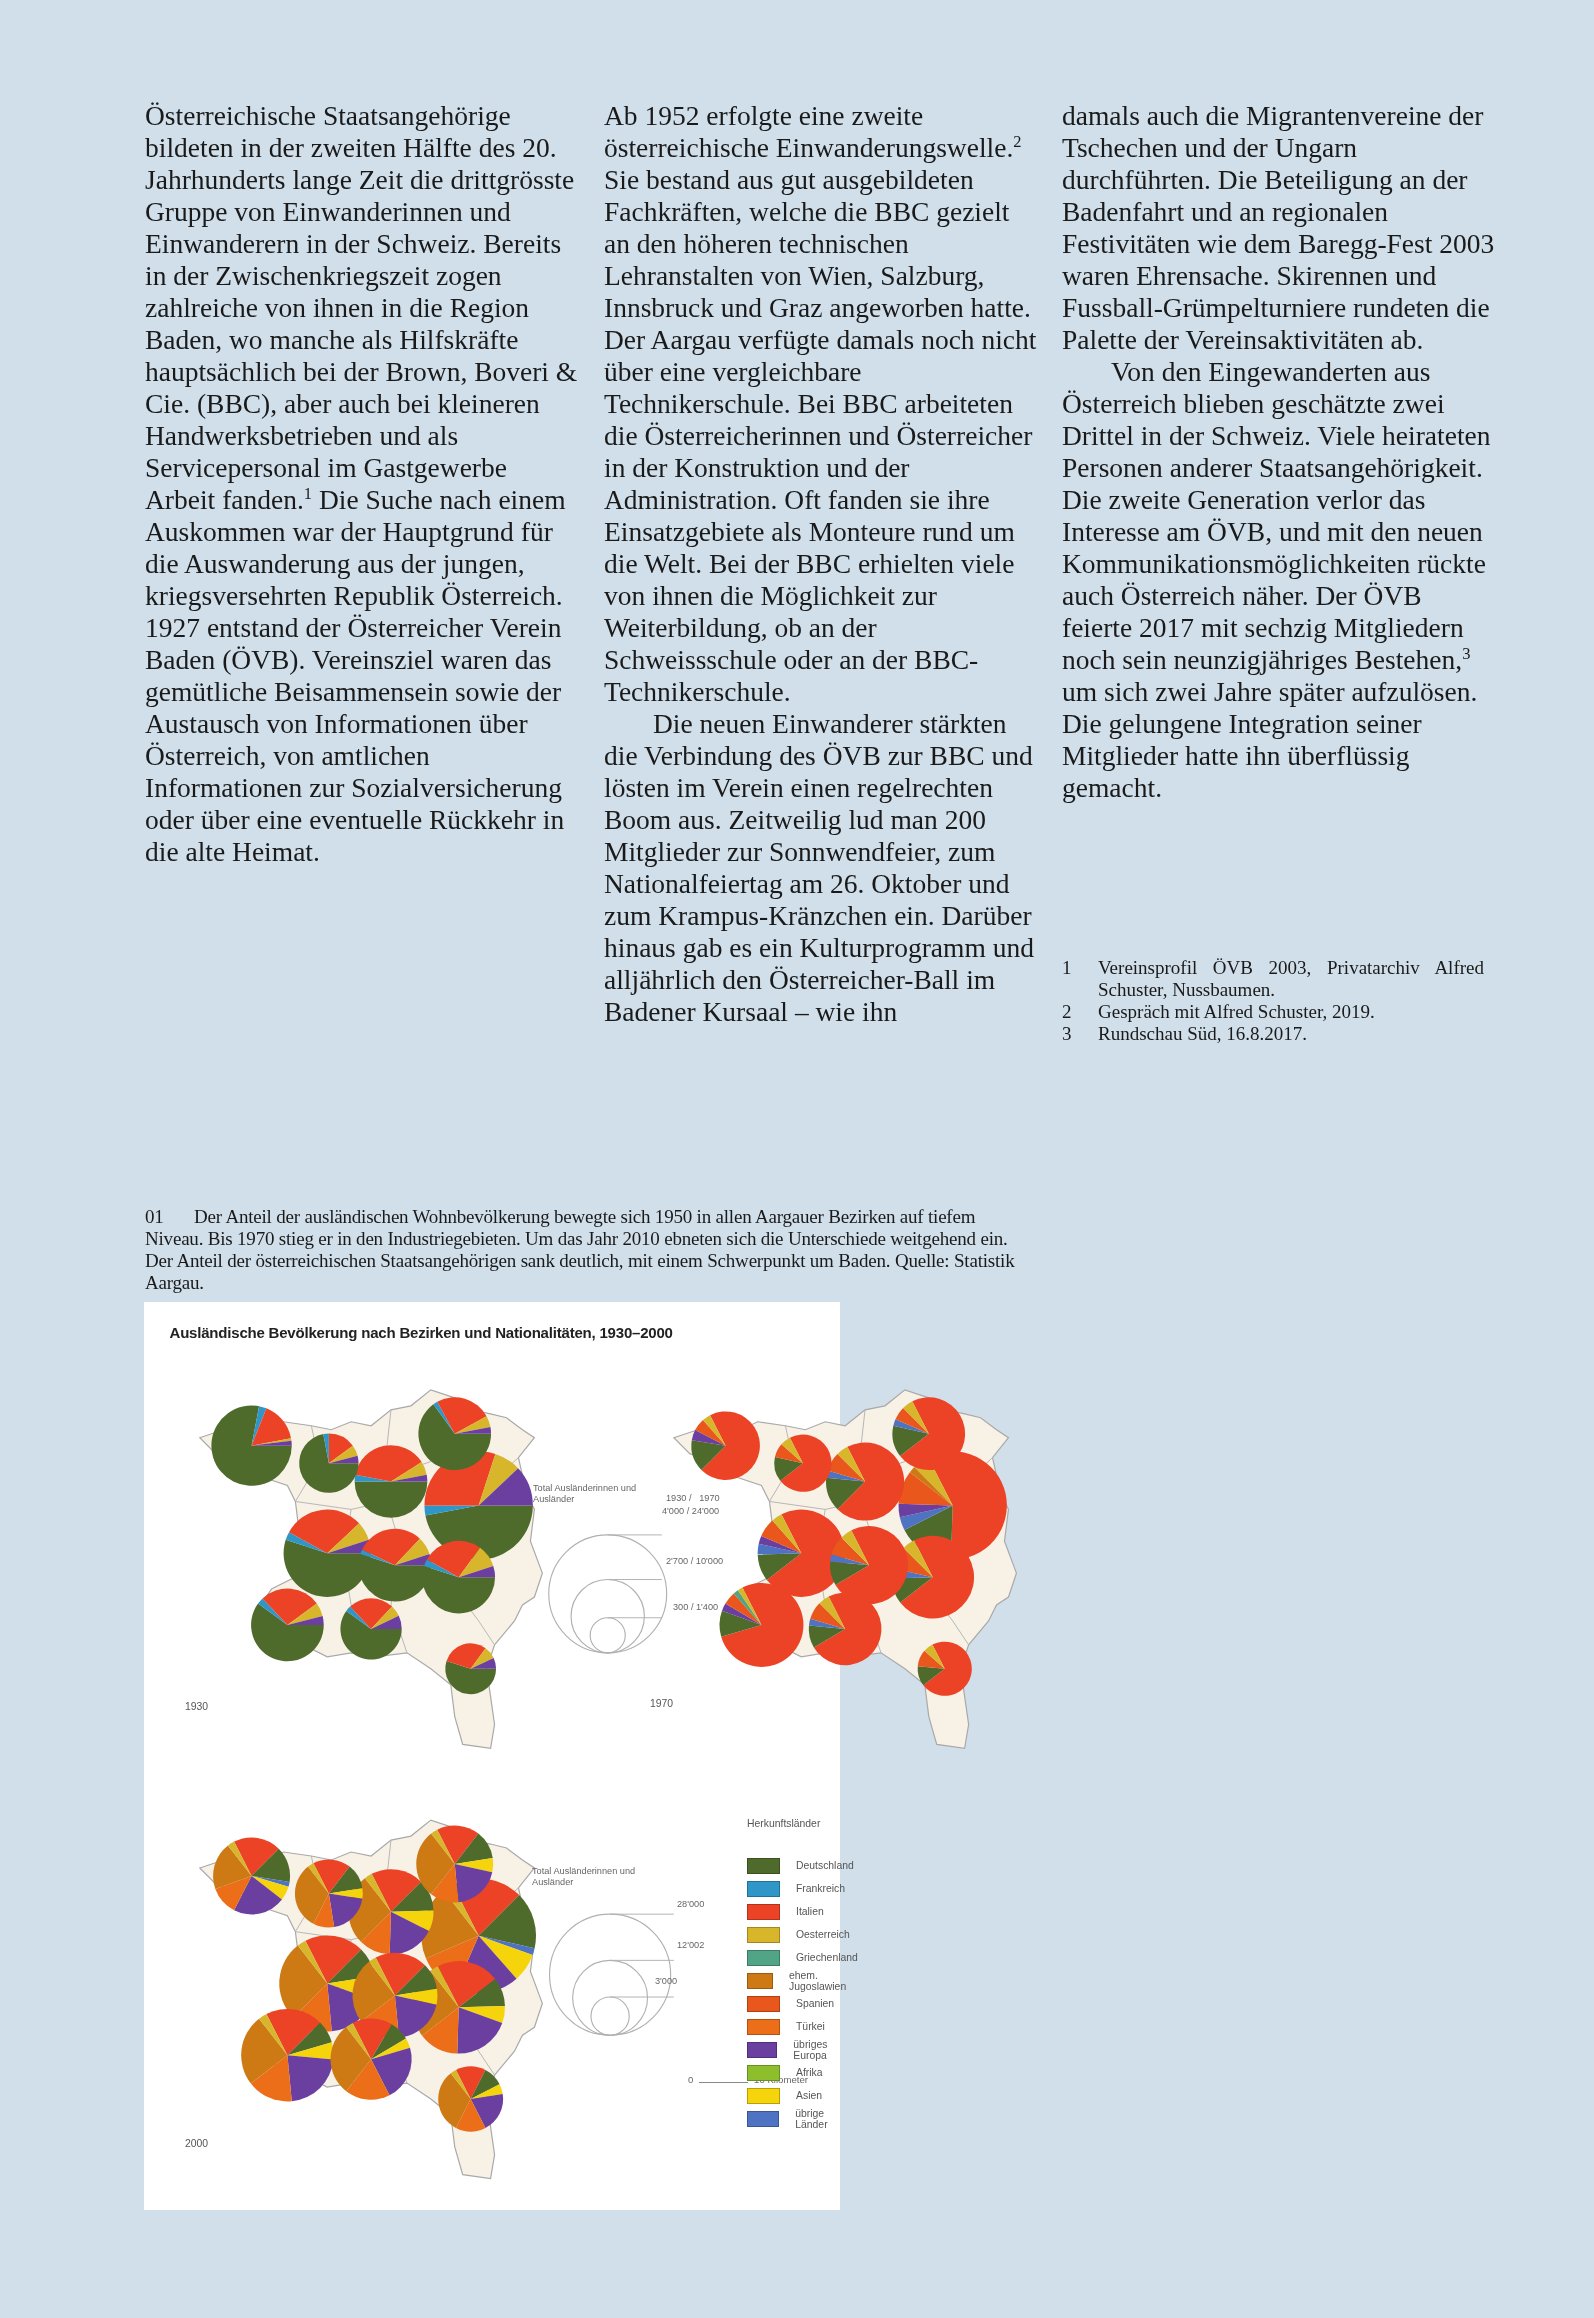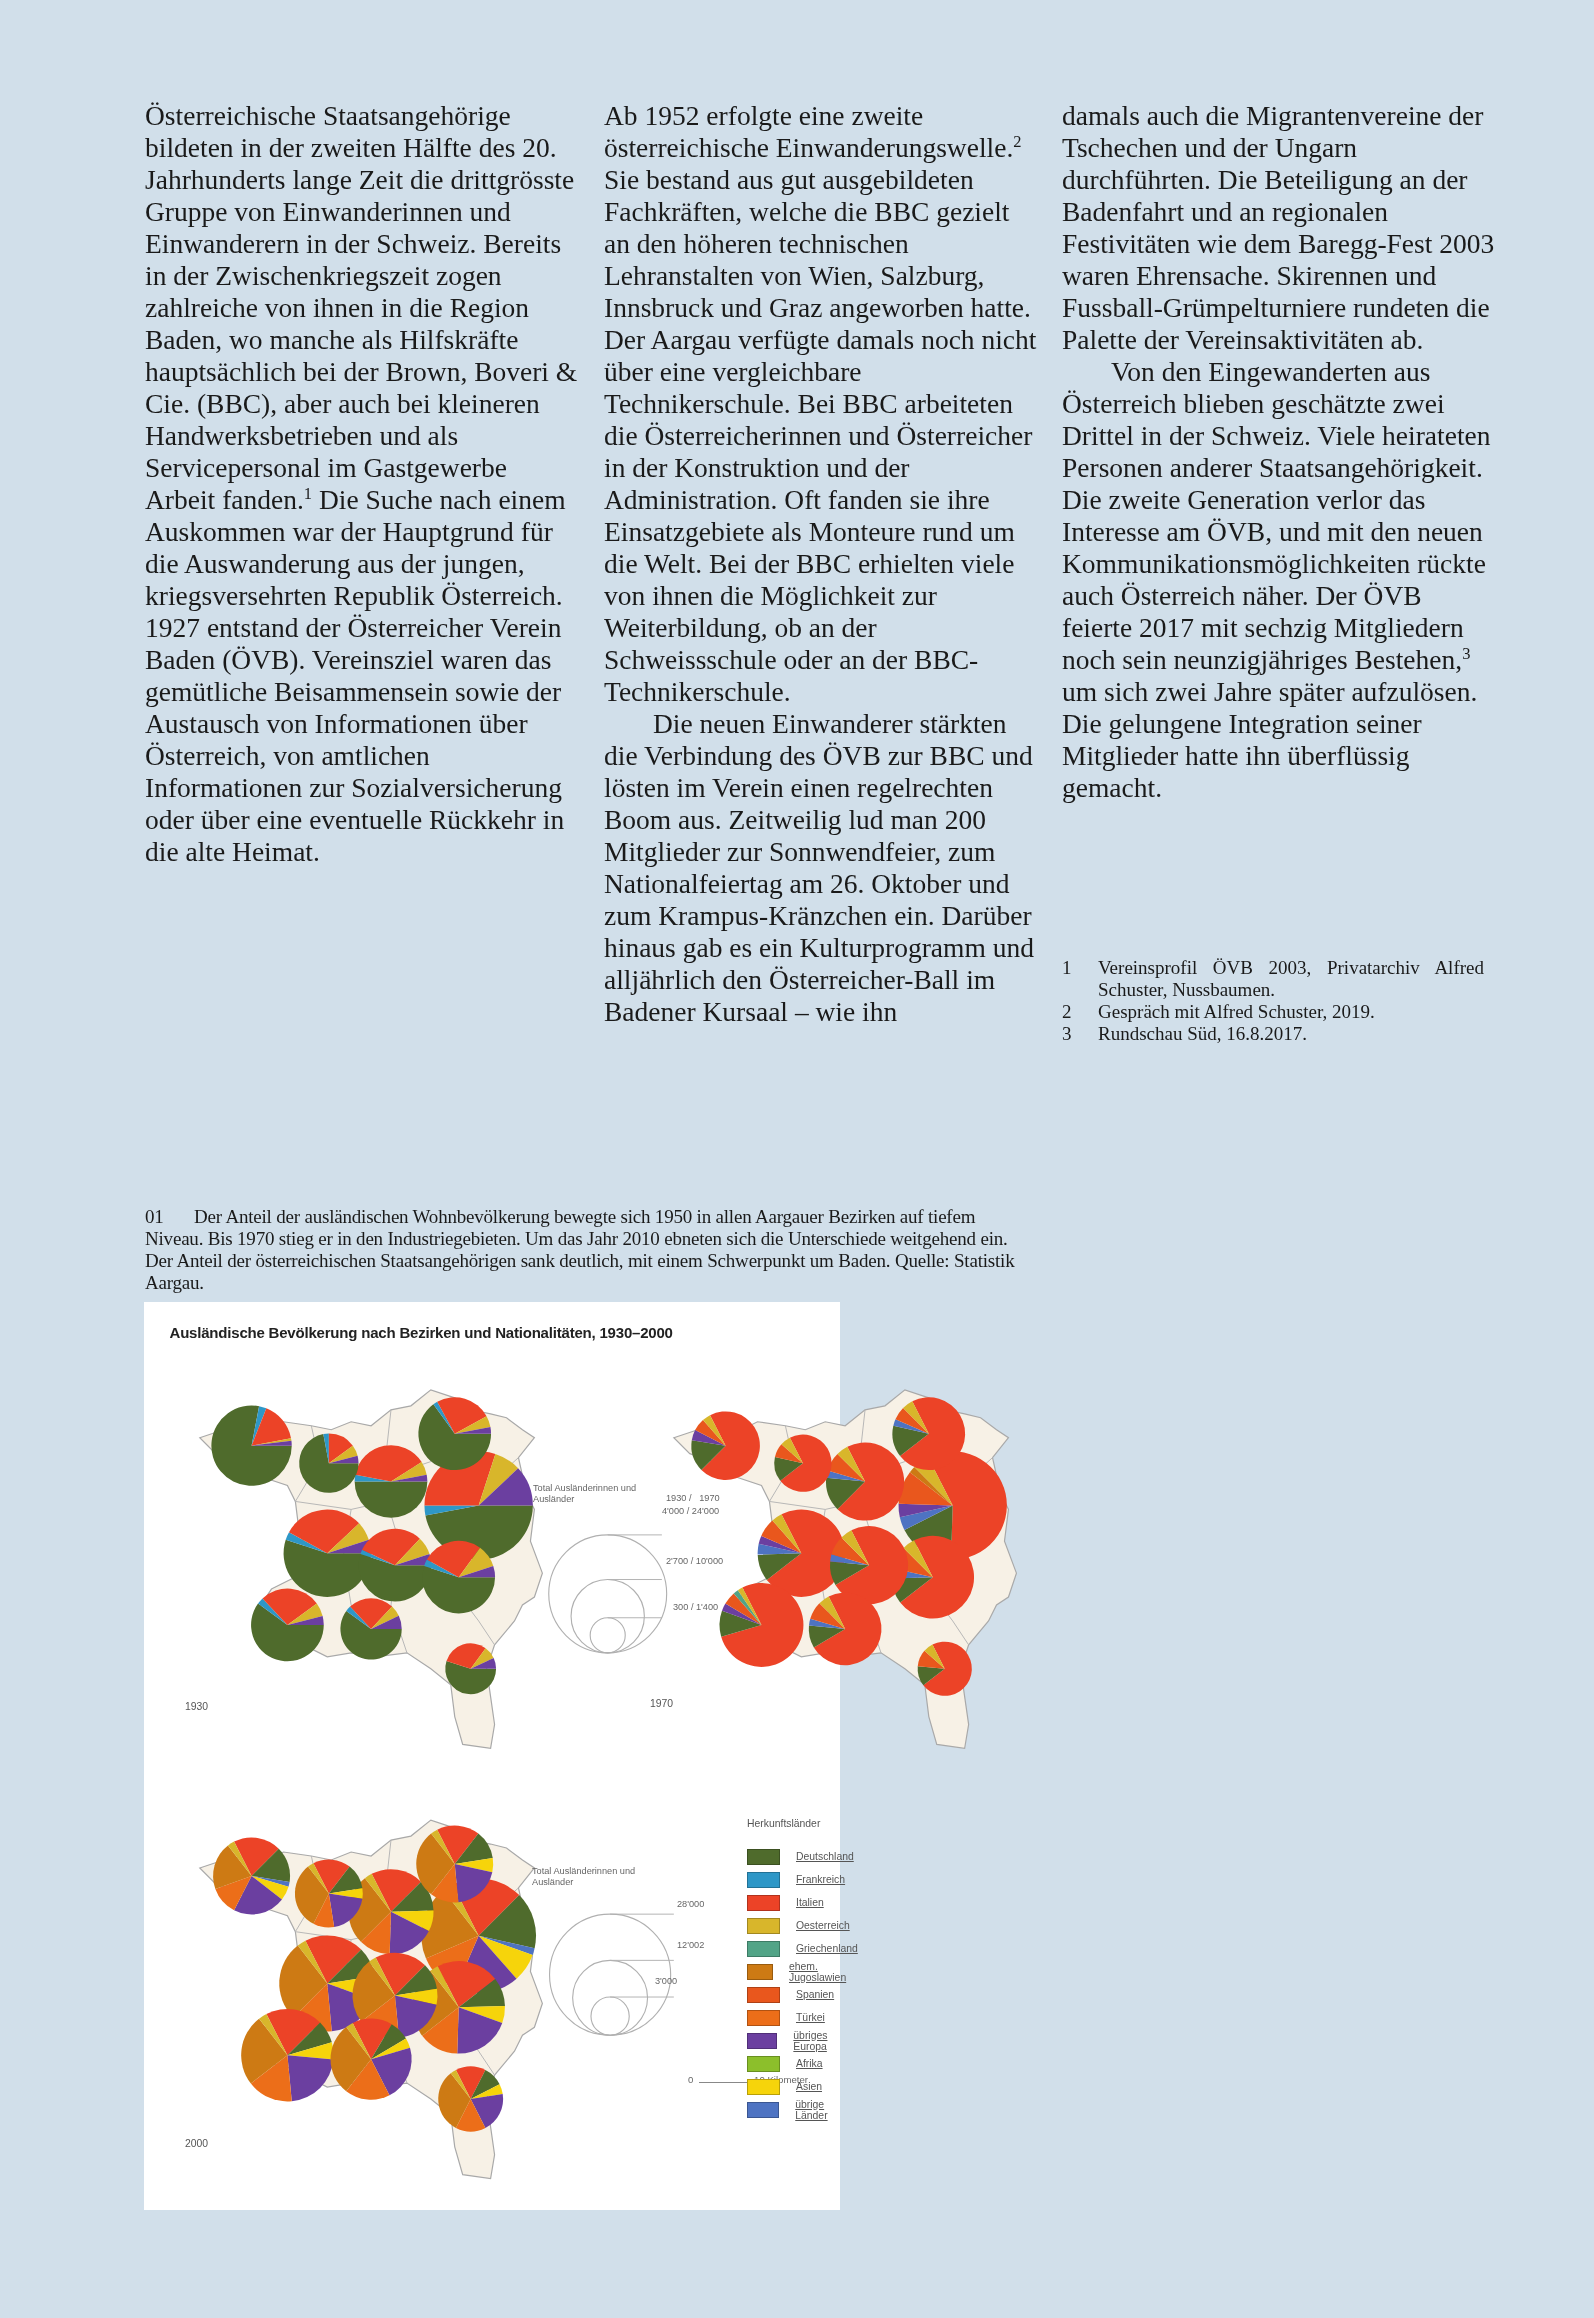--- a/index.html
+++ b/index.html
@@ -27,22 +27,22 @@
     font-family:Liberation Serif, serif; font-size:19px; line-height:22px; letter-spacing:-0.2px; }
   .caption .num { display:inline-block; width:49px; }
   .figure { position:absolute; left:144px; top:1302px; width:696px; height:908px; background:#ffffff; }
   .figure svg { position:absolute; left:0; top:0; }
   .fig-title { position:absolute; left:25.5px; top:21.5px; font-family:"Liberation Sans", sans-serif; font-weight:bold;
     font-size:15px; color:#222; letter-spacing:-0.2px; }
   .year { position:absolute; font-family:"Liberation Sans", sans-serif; font-size:10.4px; color:#555; }
   .leg-title { position:absolute; font-family:"Liberation Sans", sans-serif; font-size:9.2px; color:#666; line-height:11px; }
   .leg-val { position:absolute; font-family:"Liberation Sans", sans-serif; font-size:9.2px; color:#666; }
   .key { position:absolute; left:603px; top:516px; font-family:"Liberation Sans", sans-serif; font-size:10.4px; color:#555; }
-  .key-title { margin-bottom:16px; }
-  .key-row { display:flex; align-items:center; height:23px;text-decoration:underline; }
+  .key-title { margin-bottom:25px; }
+  .key-row { display:flex; align-items:center; height:23px; }
   .key-sw { width:33px; height:16px; margin-right:16px; border:0.8px solid rgba(0,0,0,0.25); box-sizing:border-box; }
   .scale { position:absolute; left:544px; top:772px; font-family:"Liberation Sans", sans-serif; font-size:9.6px; color:#666; }
 </style>
 </head>
 <body>
 
 <div id="col1" class="col">
   <p><span>Österreichische Staatsangehörige bildeten in der zweiten Hälfte des 20. Jahrhunderts lange Zeit die drittgrösste Gruppe von Einwanderinnen und Einwanderern in der Schweiz. Bereits in der Zwischenkriegszeit zogen zahlreiche von ihnen in die Region Baden, wo manche als Hilfskräfte hauptsächlich bei der Brown, Boveri &amp; Cie. (BBC), aber auch bei kleineren Handwerksbetrieben und als Servicepersonal im Gastgewerbe Arbeit fanden.</span><sup>1</sup><span> Die Suche nach einem Auskommen war der Hauptgrund für die Auswanderung aus der jungen, kriegsversehrten Republik Österreich. 1927 entstand der Österreicher Verein Baden (ÖVB). Vereinsziel waren das gemütliche Beisammensein sowie der Austausch von Informationen über Österreich, von amtlichen Informationen zur Sozialversicherung oder über eine eventuelle Rückkehr in die alte Heimat.</span></p>
 </div>
 

